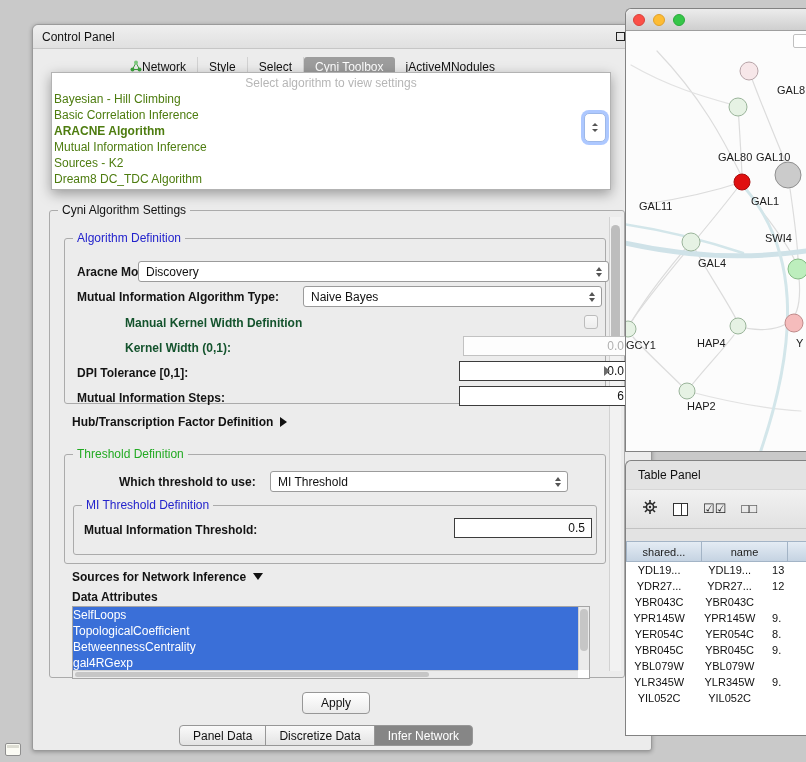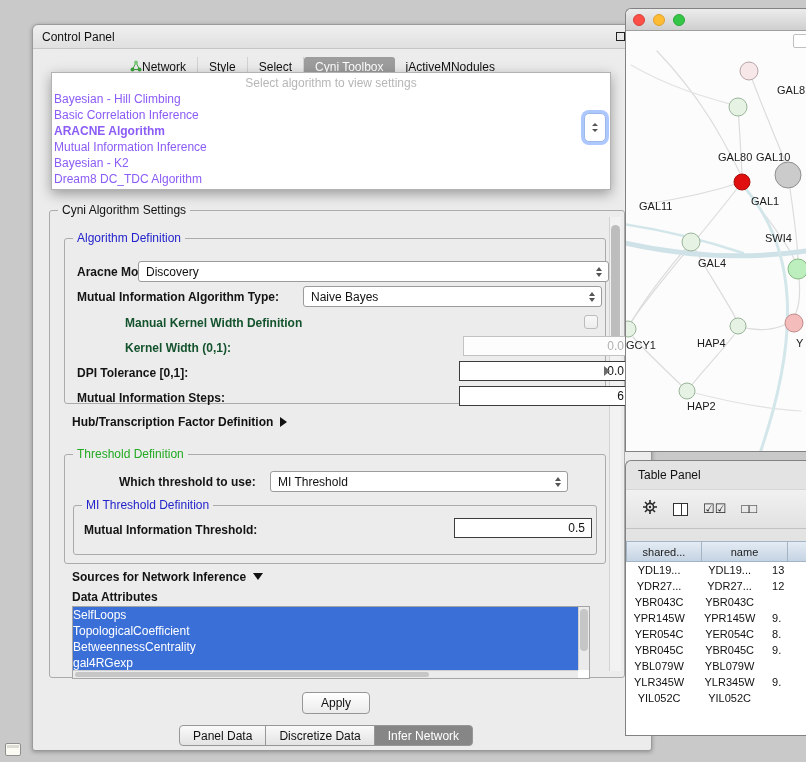--- a/index.html
+++ b/index.html
@@ -27,21 +27,21 @@
   
   #top-tabs { position:absolute; left:86px; top:31px; height:22px; display:flex; align-items:center; }
   .ttab { font-size:12px; padding:3px 11px; color:#111; display:flex; align-items:center; border-right:1px solid #d2d2d2; }
   .ttab:last-child { border-right:none; }
   .ttab.sel { background:#9d9d9d; color:#fff; border-radius:3px; border-right:none; }
 
   
   #algo-popup { left:18px; top:47px; width:560px; height:118px; background:#fff;
     border:1px solid #b3b3b3; box-shadow:0 4px 12px rgba(0,0,0,.35); z-index:40; padding-top:2px; }
   .popup-ph { text-align:center; color:#b6b6b6; font-size:12px; line-height:16px; }
-  .popup-item { font-size:12px; line-height:16px; padding-left:2px; color:#8b5cf6; }
+  .popup-item { font-size:12px; line-height:16px; padding-left:2px; color:#4d7c0f; }
   .popup-item.sel { font-weight:bold; }
 
   
   #focus-stepper { left:551px; top:88px; width:22px; height:29px; background:#fff;
     border-radius:5px; border:1px solid #9db8e8; box-shadow:0 0 0 3px rgba(105,155,255,.55);
     z-index:50; display:flex; flex-direction:column; align-items:center; justify-content:center; gap:3px; }
 
   
   .group { position:absolute; border:1px solid #ababab; border-radius:3px; }
   .legend { position:absolute; top:-8px; left:8px; background:#ececec; padding:0 4px; font-size:12px; white-space:nowrap; }
@@ -273,21 +273,21 @@
       </div>
   </div>
 
   <div class="abs" id="algo-popup">
     <div class="popup-ph">Select algorithm to view settings</div>
     <div>
         <div class="popup-item">Bayesian - Hill Climbing</div>
         <div class="popup-item">Basic Correlation Inference</div>
         <div class="popup-item sel">ARACNE Algorithm</div>
         <div class="popup-item">Mutual Information Inference</div>
-        <div class="popup-item">Bayesian - K2</div>
+        <div class="popup-item">Sources - K2</div>
         <div class="popup-item">Dream8 DC_TDC Algorithm</div>
       </div>
   </div>
   <div class="abs" id="focus-stepper">
     <span class="tri-up mini"></span>
       <span class="tri-dn mini"></span>
   </div>
 </div>
 
 <div class="abs" id="splitter-arrow"></div>

